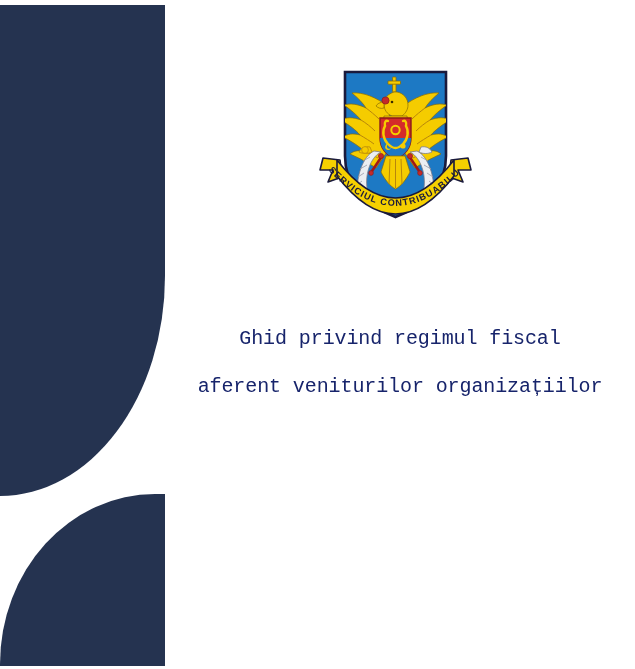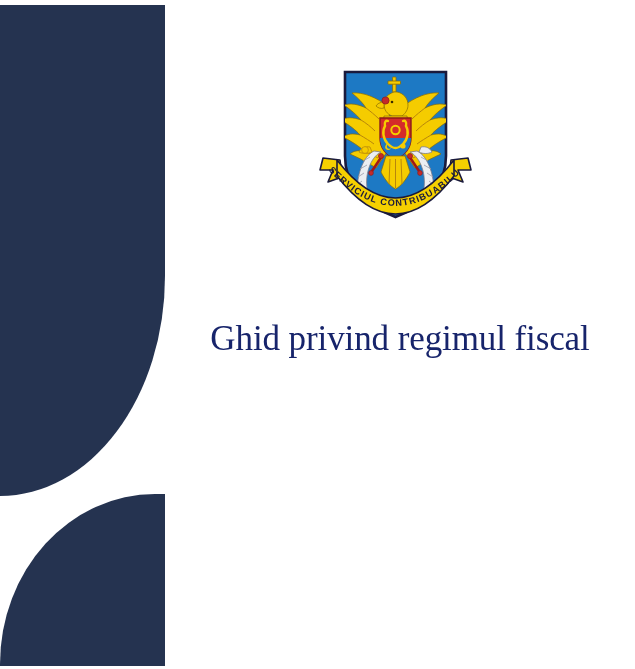--- a/index.html
+++ b/index.html
@@ -55,22 +55,22 @@
   
   .title-block {
     position: absolute;
     left: 165px;
     top: 315px;
     width: 470px;
     text-align: center;
   }
   .title-line {
     color: #17246b;
-    font-family: Liberation Serif, serif;
-    font-size: 35px;
+    font-family: Liberation Mono, monospace;
+    font-size: 20px;
     font-weight: 400;
     line-height: 48px;
     letter-spacing: -0.1px;
     white-space: nowrap;
   }
 </style>
 </head>
 <body>
 
 <div id="page">
@@ -198,15 +198,16 @@
         <path d="M19 100 Q77.5 176 136 100 L136 116 Q77.5 192 19 116 Z" fill="#f5d000"></path>
       </g>
       <text font-family="Liberation Sans, sans-serif" font-size="9.2" font-weight="bold" letter-spacing="1.1" fill="#1a1a3c">
         <textPath href="#ribbonArc" startOffset="50%" text-anchor="middle" id="motto-textpath">IN SERVICIUL CONTRIBUABILULUI</textPath>
       </text>
     </svg>
   </div>
 
   <div class="title-block">
     <div class="title-line">Ghid privind regimul fiscal</div>
+    <div class="title-line">aferent veniturilor organizațiilor</div>
   </div>
 
 </div>
 
 </body></html>

